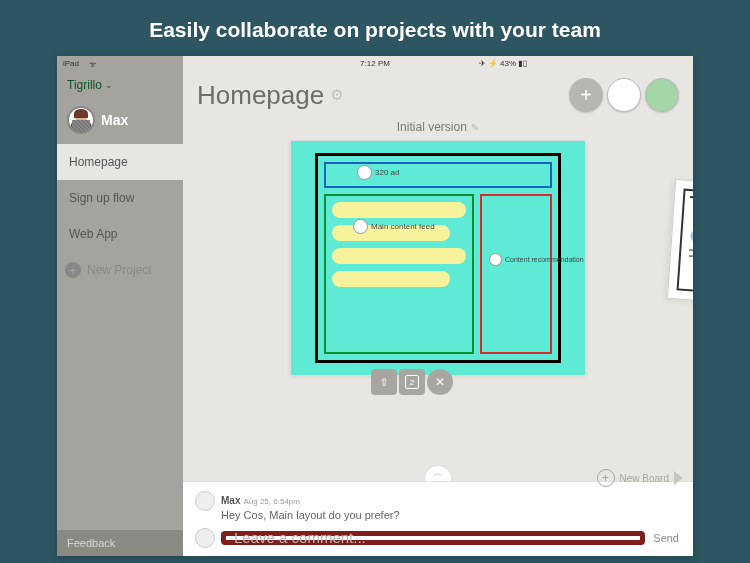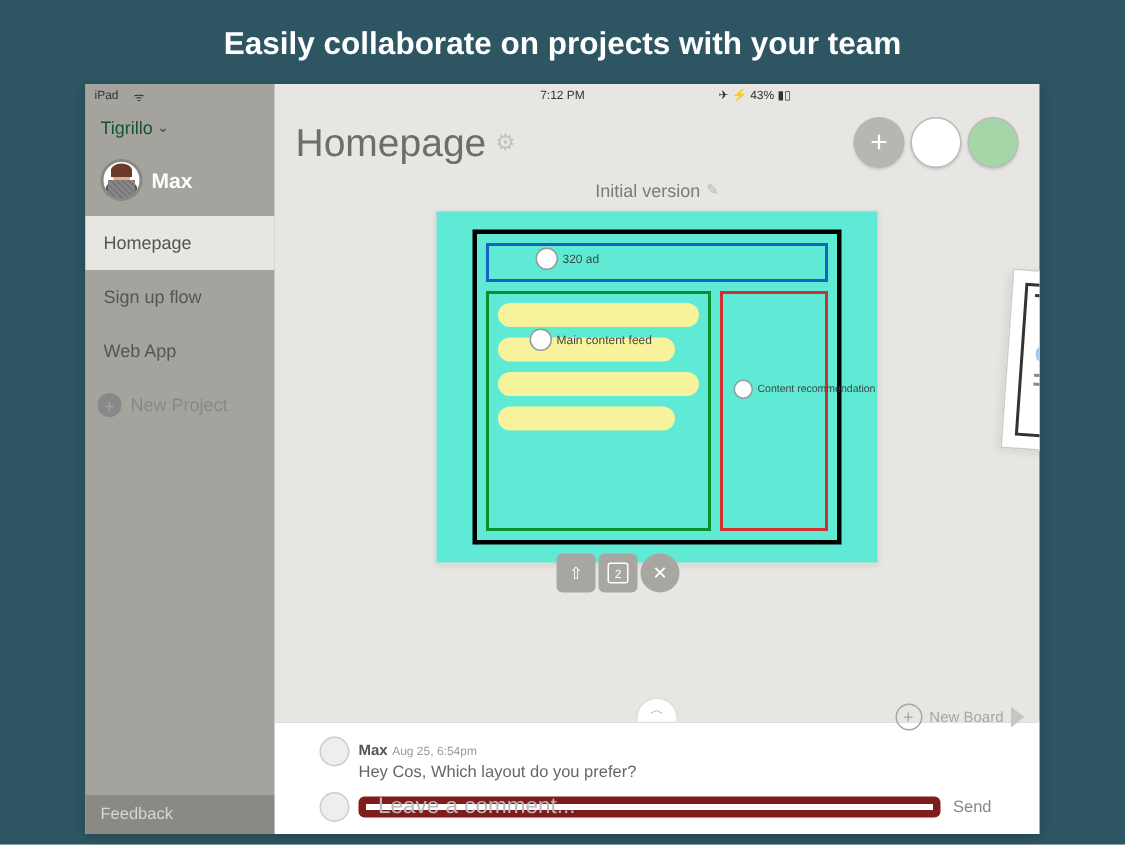--- a/index.html
+++ b/index.html
@@ -58,21 +58,21 @@
 .nb-lines{position:absolute;top:58px;left:8px;right:8px}
 .nb-line{height:2px;background:#888;margin-bottom:4px}
 .toolbar{position:absolute;left:80px;bottom:-20px;display:flex;gap:2px}
 .tb-btn{width:26px;height:26px;border-radius:4px;background:#a8a6a0;color:#fff;display:flex;align-items:center;justify-content:center;font-size:12px;cursor:pointer}
 .tb-btn.round{border-radius:50%}
 .tb-count{width:14px;height:14px;border:1.5px solid #fff;border-radius:2px;font-size:8px;display:flex;align-items:center;justify-content:center}
 .new-board{position:absolute;right:10px;bottom:-6px;display:flex;align-items:center;gap:5px;font-size:10px;color:#a8a6a0}
 .nb-plus{width:18px;height:18px;border-radius:50%;border:1.5px solid #a8a6a0;display:flex;align-items:center;justify-content:center;font-size:12px}
 .nb-arrow{width:0;height:0;border-top:7px solid transparent;border-bottom:7px solid transparent;border-left:9px solid #c8c6c0}
 .expand-tab{position:absolute;left:50%;transform:translateX(-50%);bottom:0;width:28px;height:16px;background:#fff;border:1px solid #ddd;border-bottom:none;border-radius:14px 14px 0 0;display:flex;align-items:center;justify-content:center;font-size:9px;color:#aaa}
-.comments{background:#fff;border-top:1px solid #e0ded9;padding:8px 30px}
+.comments{background:#fff;border-top:1px solid #e0ded9;padding:8px 12px}
 .comment{display:flex;gap:6px;margin-bottom:6px}
 .c-avatar{width:20px;height:20px;border-radius:50%;background:#eee;border:1px solid #ccc;flex-shrink:0;margin-top:1px}
 .c-body{flex:1}
 .c-meta{font-size:8px;color:#999}
 .c-author{font-size:10px;color:#555;font-weight:600;margin-right:3px}
 .c-text{font-size:11px;color:#666;margin-top:1px}
 .compose{display:flex;align-items:center;gap:6px}
 .c-input{flex:1;height:14px;border:5px solid #7f1d1d;border-radius:4px;padding:0 8px;font-size:15px;color:#bbb;display:flex;align-items:center}
 .send{font-size:11px;color:#888;cursor:pointer;padding:0 2px}
 </style>
@@ -186,21 +186,21 @@
       </div>
 
       <div class="expand-tab">︿</div>
     </div>
 
     <div class="comments">
       <div class="comment">
         <div class="c-avatar"></div>
         <div class="c-body">
           <div><span class="c-author">Max</span><span class="c-meta">Aug 25, 6:54pm</span></div>
-          <div class="c-text">Hey Cos, Which layout do you prefer?</div>
+          <div class="c-text">Hey Cos, Main layout do you prefer?</div>
         </div>
       </div>
       <div class="compose">
         <div class="c-avatar"></div>
         <div class="c-input">Leave a comment...</div>
         <div class="send">Send</div>
       </div>
     </div>
   </div>
 </div>

